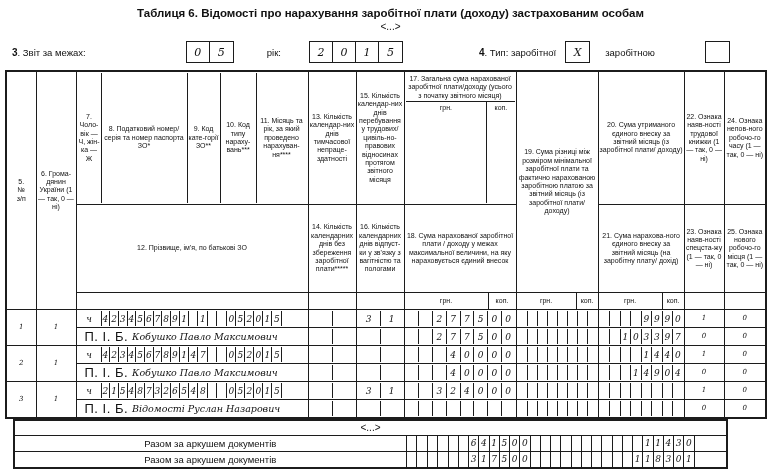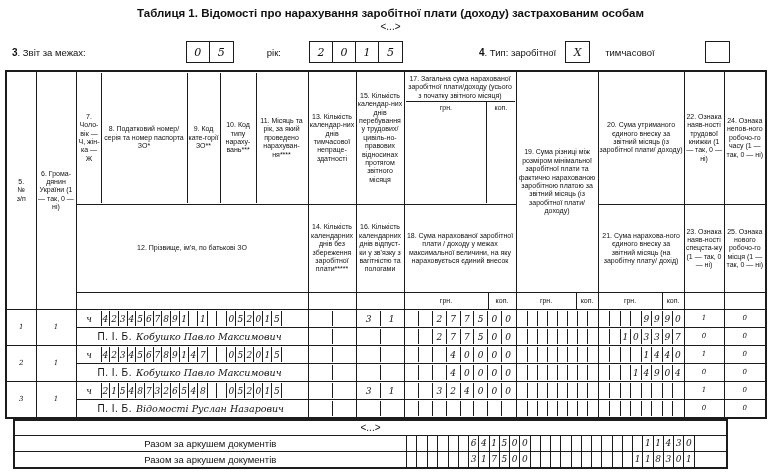--- a/index.html
+++ b/index.html
@@ -38,35 +38,35 @@
     font:italic 9px "DejaVu Serif",serif}
   .strip{display:flex;height:100%}
   .strip span{display:flex;align-items:center;justify-content:center;
     border-right:1px solid #1c1c1c;font:italic 9px "DejaVu Serif",serif}
   .strip span:last-child{border-right:none}
   .mstrip{display:flex;height:15px;width:100%}
   .mstrip span{flex:1;display:flex;align-items:center;justify-content:center;
     border-right:1px solid #1c1c1c;font:italic 9px "DejaVu Serif",serif}
   .mstrip span:last-child{border-right:none}
   .pibline{display:flex;height:15px;align-items:center}
-  .piblabel{font-size:10px;letter-spacing:.5px;padding:0 4px 0 20px;white-space:nowrap}
+  .piblabel{font-size:13px;letter-spacing:.5px;padding:0 4px 0 7px;white-space:nowrap}
   .pibname{font:italic 9.5px "DejaVu Serif",serif;white-space:nowrap}
   
   table.totals{margin:0 0 0 13px;width:713px;border:2px solid #1c1c1c}
   table.totals td{border:1px solid #1c1c1c;font-size:9.5px;text-align:center;
     vertical-align:middle;padding:0;height:16px}
   tr.ellrow td{font-size:10px;height:15px}
   .totlabel{font-size:9.5px}
 </style>
 </head>
 <body>
 
 <div class="page">
 
-  <div class="doc-title">Таблиця 1. Відомості про нарахування заробітної плати (доходу) застрахованим особам</div>
+  <div class="doc-title">Таблиця 6. Відомості про нарахування заробітної плати (доходу) застрахованим особам</div>
   <div class="ellipsis">&lt;...&gt;</div>
 
   <div class="form-row">
     <span style="margin-left:2px">
       <b>3</b><span>. Звіт за межах:</span>
     </span>
     <span class="formboxes" style="margin-left:100px">
         <span>0</span>
         <span>5</span>
       </span>
@@ -76,21 +76,21 @@
         <span>0</span>
         <span>1</span>
         <span>5</span>
       </span>
     <span style="margin-left:76px">
       <b>4</b><span>. Тип: заробітної</span>
     </span>
     <span class="formboxes" style="margin-left:9px">
         <span>X</span>
       </span>
-    <span style="margin-left:15px">тимчасової</span>
+    <span style="margin-left:15px">заробітною</span>
     <span class="formboxes" style="margin-left:50px">
         <span></span>
       </span>
   </div>
 
   <table class="main">
     <colgroup>
       <col style="width:30px">
         <col style="width:40px">
         <col style="width:232px">

